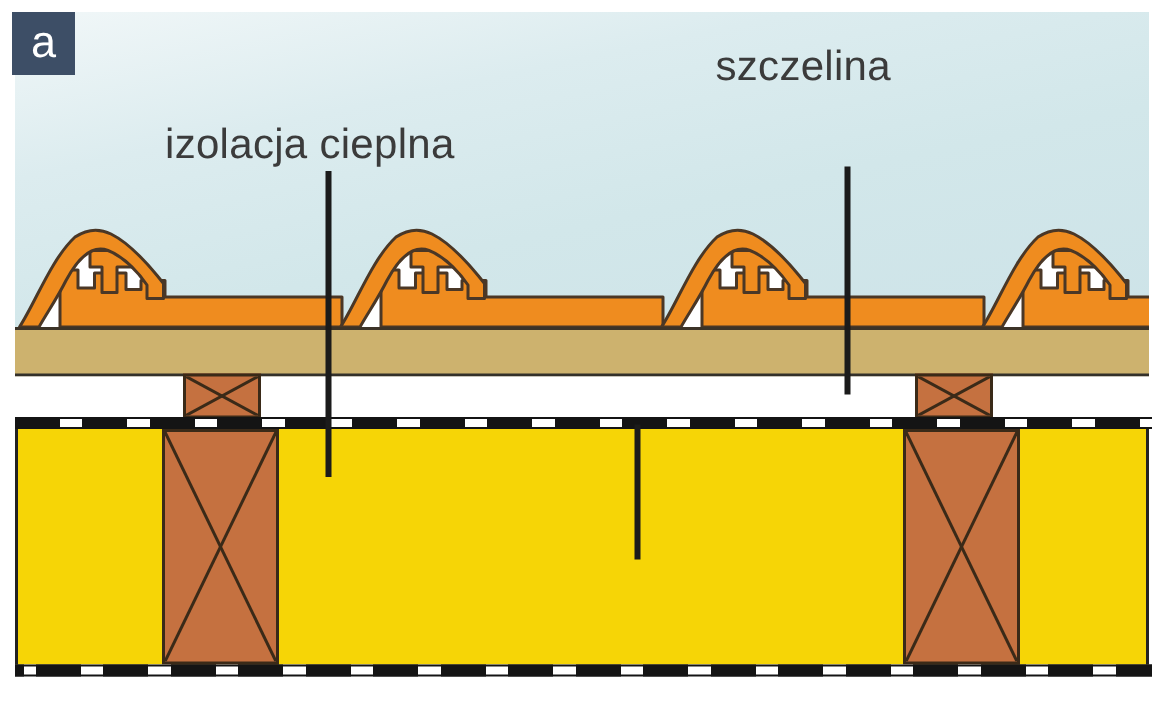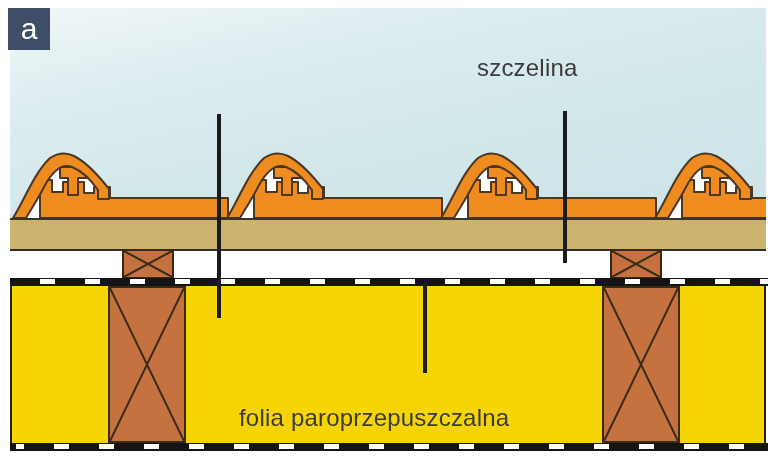--- a/index.html
+++ b/index.html
@@ -51,23 +51,22 @@
   .membrane-top{top:278px;}
   .membrane-bottom{top:443px;background-position:14px 0,14px 0;}
   
   .insulation{
     position:absolute;left:10px;top:286px;width:756px;height:157px;box-sizing:border-box;
     background:var(--insulation-yellow,#f6d506);
     border-left:2px solid #222;border-right:2px solid #222;
   }
   
   .label{
-    position:absolute;color:var(--label-color,#3b3b3b);font-size:24px;letter-spacing:0.2px;
+    position:absolute;color:var(--label-color,#3b3b3b);font-size:28px;letter-spacing:0.2px;
     white-space:nowrap;
-    margin-top:24px;
   }
   .label-izolacja{left:110px;top:80px;}
   .label-szczelina{left:477px;top:26px;line-height:35px;}
   .label-folia{left:239px;top:380px;}
   .leader{position:absolute;width:4px;background:#1b1b1b;}
   .leader-izolacja{left:217px;top:114px;height:204px;}
   .leader-szczelina{left:563px;top:111px;height:152px;}
   .leader-folia{left:423px;top:283px;height:90px;}
 </style>
 </head>
@@ -129,20 +128,20 @@
     </svg>
   </div>
 
   <div class="membrane membrane-top"></div>
   <div class="membrane membrane-bottom"></div>
 
   <div class="leader leader-izolacja"></div>
   <div class="leader leader-szczelina"></div>
   <div class="leader leader-folia"></div>
 
+  <div class="label label-izolacja">izolacja cieplna</div>
   <div class="label label-szczelina">
     <div>szczelina</div>
   </div>
-  <div class="label label-folia">folia paroprzepuszczalna</div>
 
   <div class="badge">a</div>
 
 </div>
 
 </body></html>

